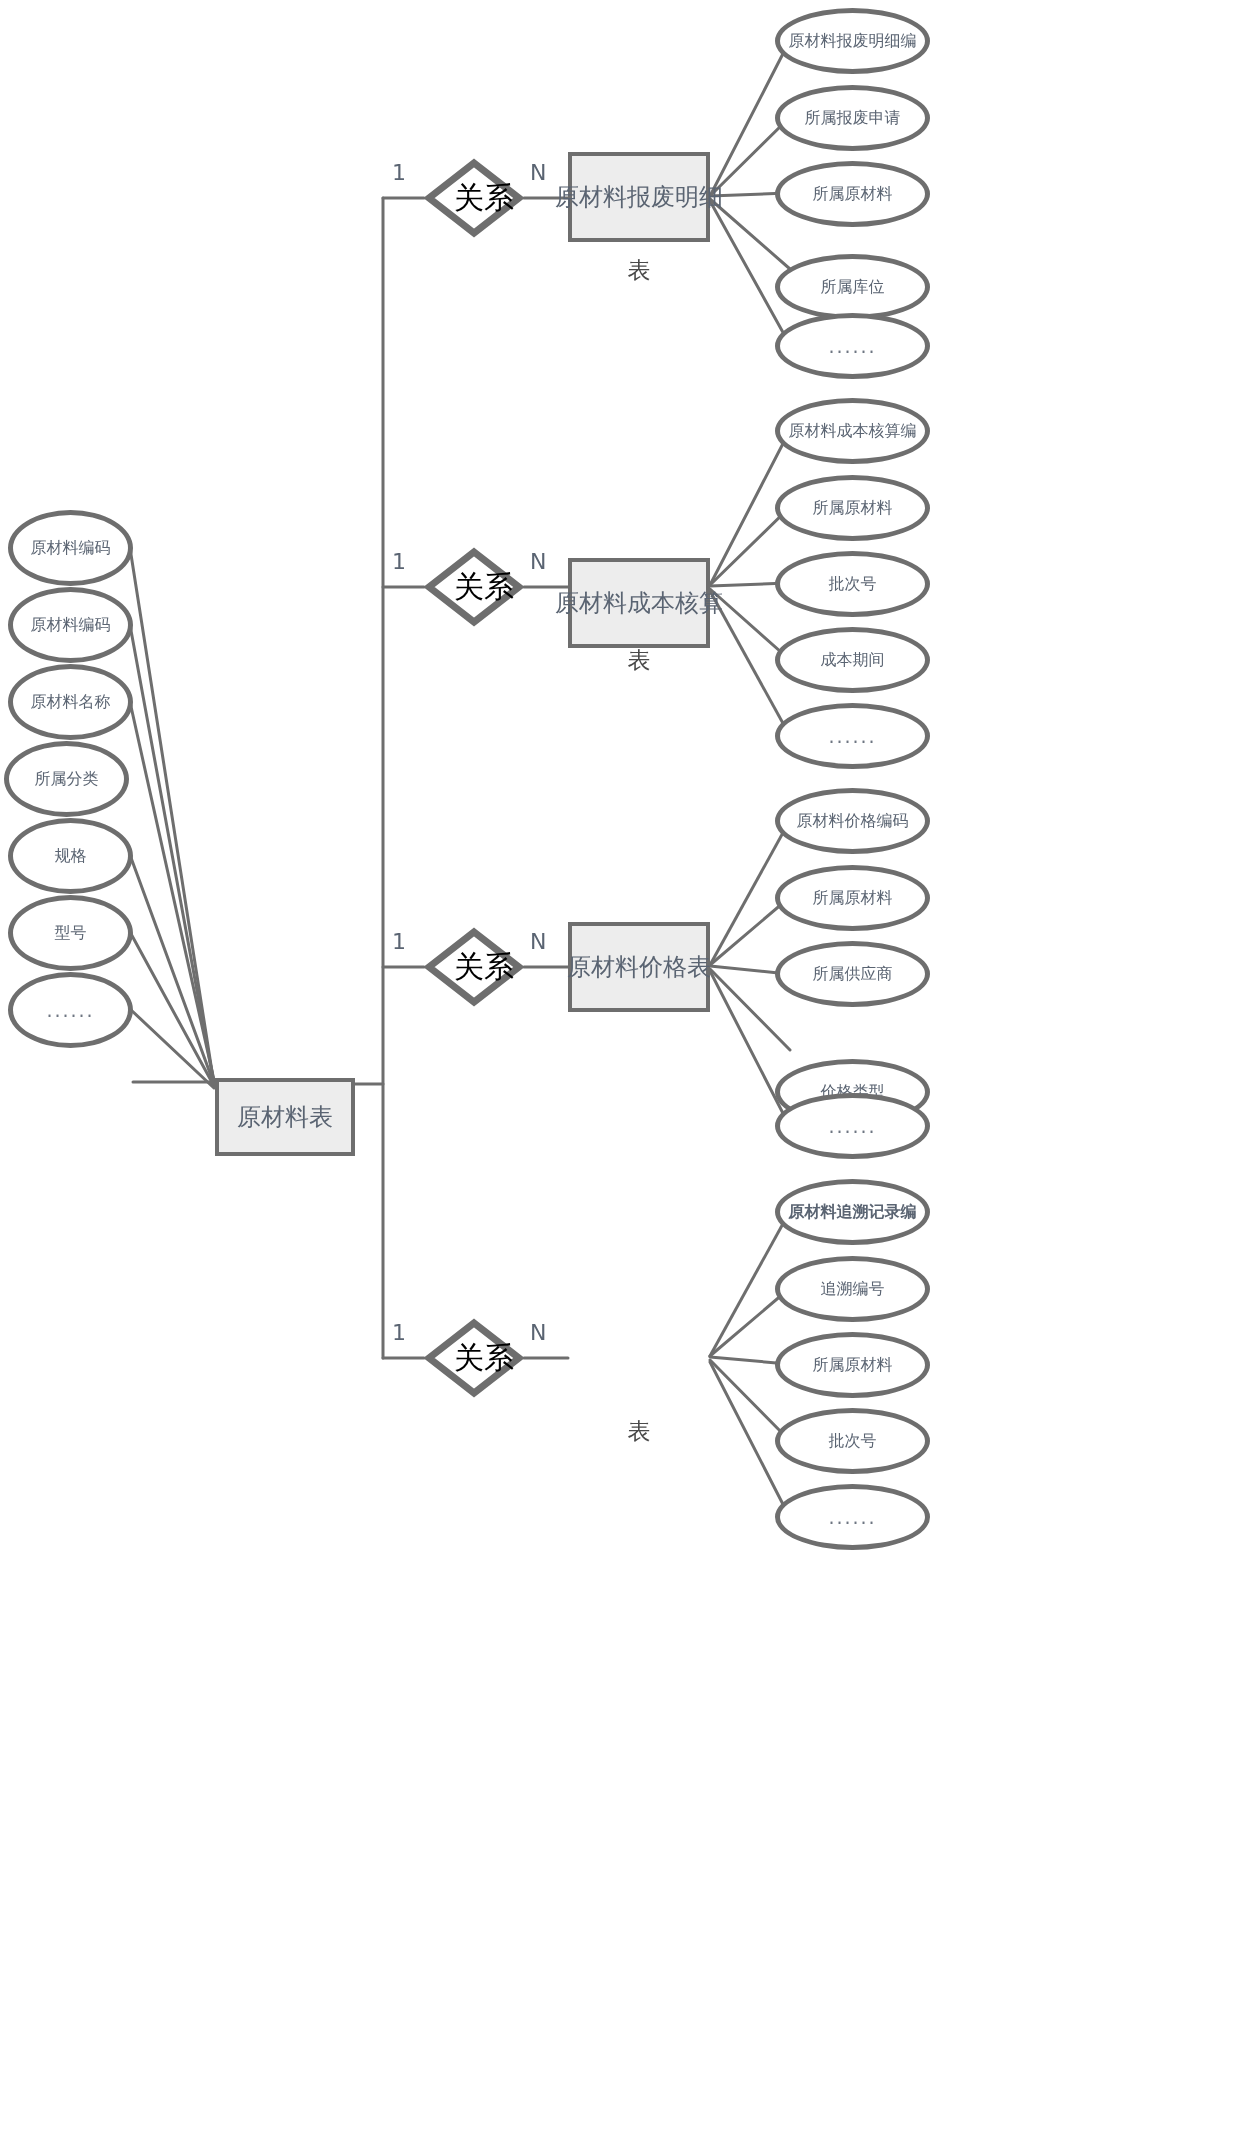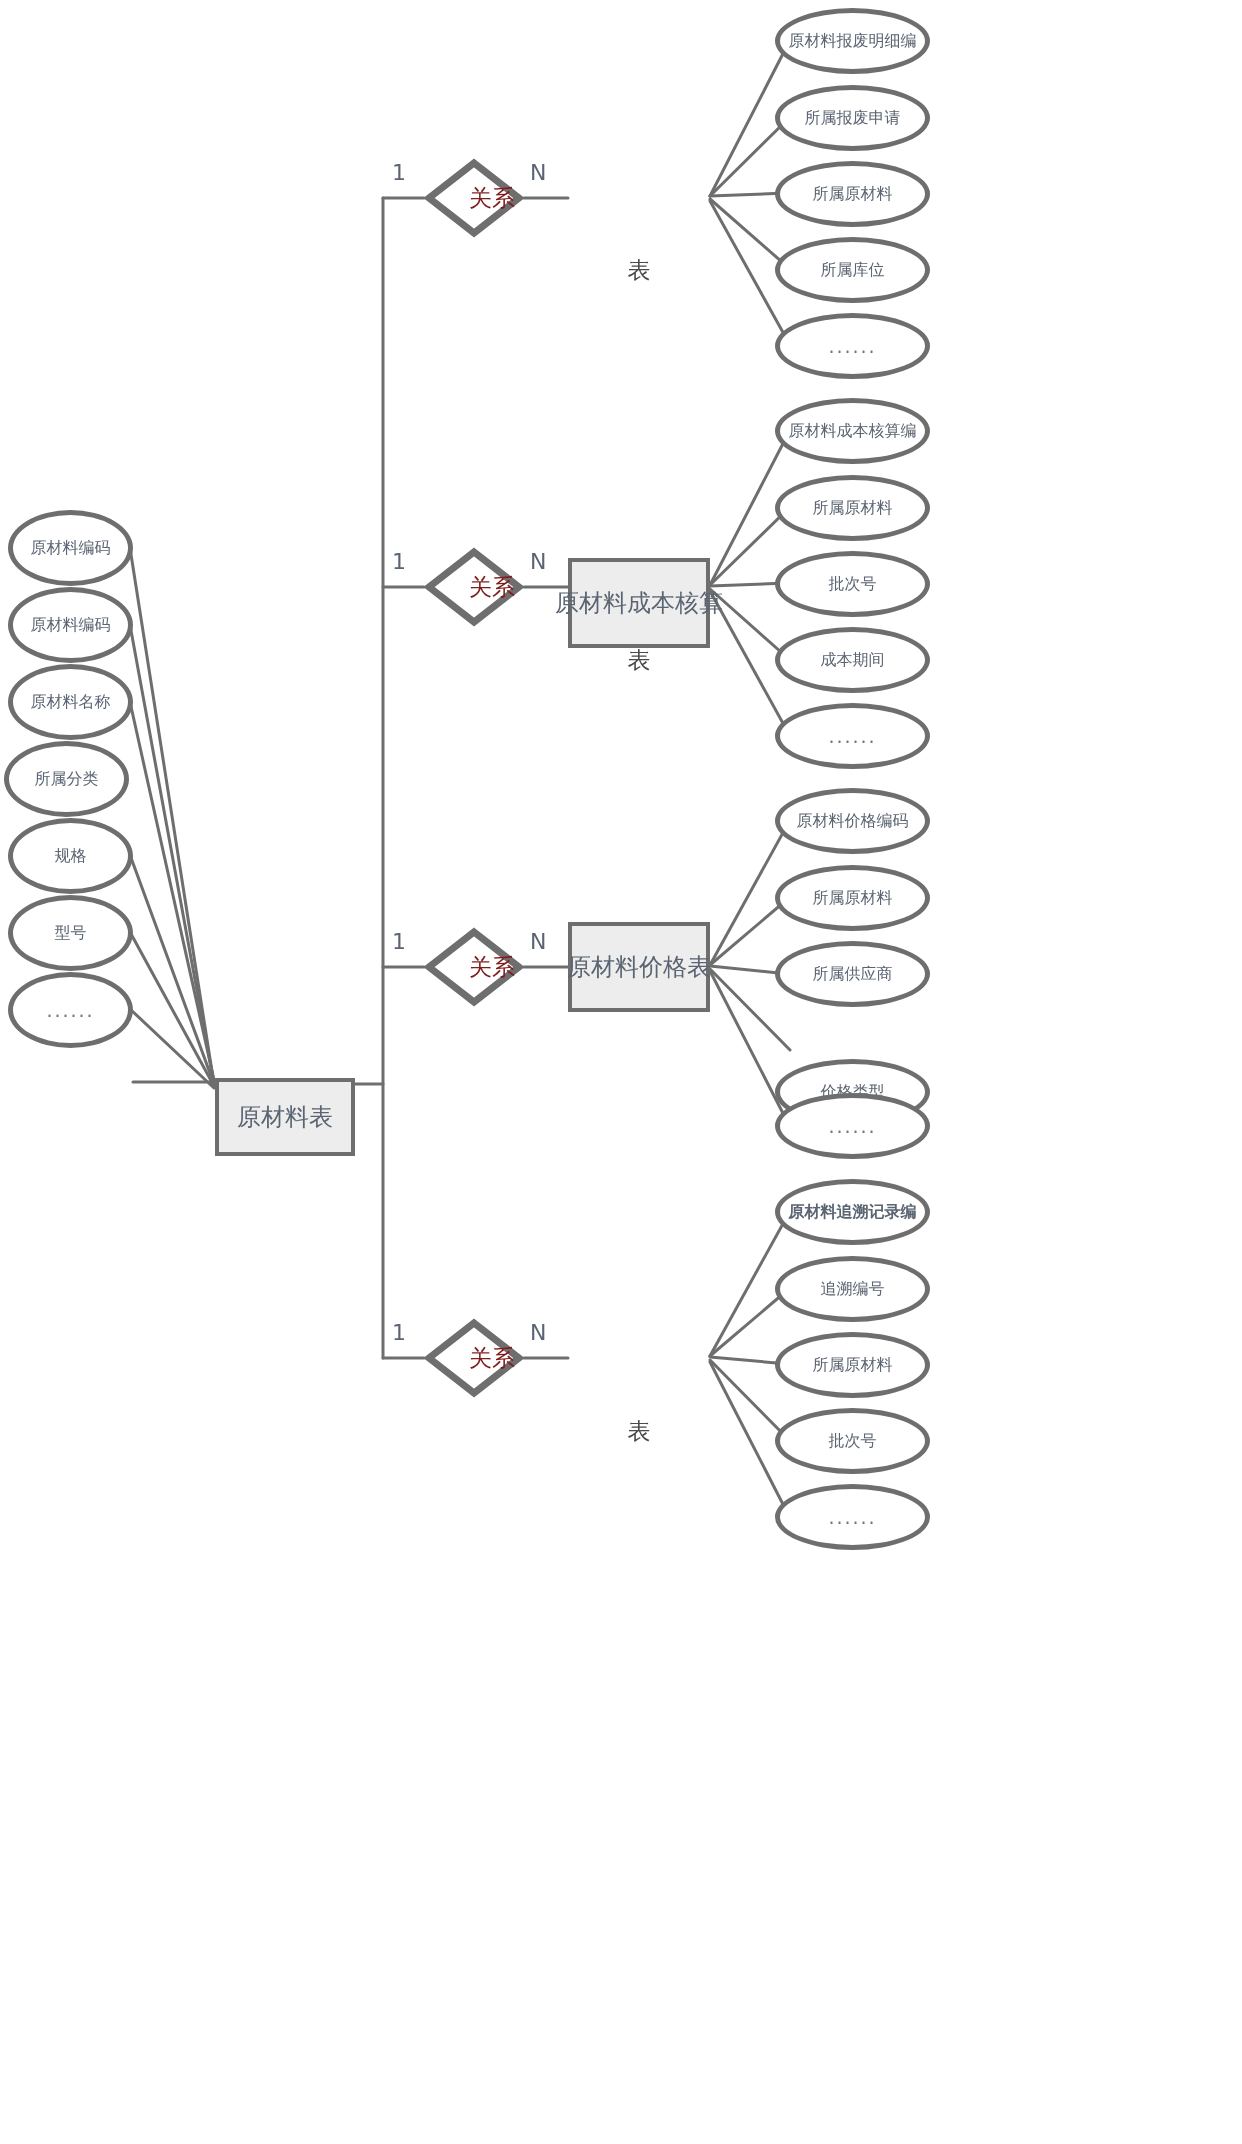--- a/index.html
+++ b/index.html
@@ -40,23 +40,23 @@
     color:#4a4a4a;
     font-size:23px;
     text-align:center;
     white-space:nowrap;
   }
 
   
   .rel-wrap{position:absolute;}
   .rel-wrap .dia{position:absolute;left:0;top:0;}
   .rel-label{
-    position:absolute;left:18px;top:0;width:100%;height:100%;
+    position:absolute;left:10px;top:0;width:100%;height:100%;
     display:flex;align-items:center;justify-content:center;
-    color:#7f1d1d;font-size:23px;white-space:nowrap;
+    color:#000000;font-size:30px;white-space:nowrap;
   }
 
   .card{
     position:absolute;color:#5a6472;font-size:22px;
     white-space:nowrap;
   }
 </style>
 </head>
 <body>
 
@@ -141,32 +141,35 @@
 
   <div class="rel-wrap" style="left:424px;top:158px;width:100px;height:80px;">
     <svg class="dia" width="100" height="80" viewBox="0 0 100 80">
       <polygon points="50,5 95,40 50,75 5,40" fill="#ffffff" stroke="#6e6e6e" stroke-width="7"></polygon>
     </svg>
     <div class="rel-label">关系</div>
   </div>
   <div class="card" style="left:392px;top:160px;">1</div>
   <div class="card" style="left:530px;top:160px;">N</div>
 
+  <div class="node entity overflow" style="left:568px;top:152px;width:142px;height:90px;">
+    <span>原材料报废明细</span>
+  </div>
   <div class="entity-sub" style="left:568px;top:255px;width:142px;">表</div>
 
   <div class="node attr" style="left:775px;top:8px;width:155px;height:66px;">
     <span>原材料报废明细编</span>
   </div>
   <div class="node attr" style="left:775px;top:85px;width:155px;height:66px;">
     <span>所属报废申请</span>
   </div>
   <div class="node attr" style="left:775px;top:161px;width:155px;height:66px;">
     <span>所属原材料</span>
   </div>
-  <div class="node attr" style="left:775px;top:237px;width:155px;height:66px;text-align:right;">
+  <div class="node attr" style="left:775px;top:254px;width:155px;height:66px;text-align:right;">
     <span>所属库位</span>
   </div>
   <div class="node attr dots" style="left:775px;top:313px;width:155px;height:66px;">
     <span>......</span>
   </div>
 
   <div class="rel-wrap" style="left:424px;top:547px;width:100px;height:80px;">
     <svg class="dia" width="100" height="80" viewBox="0 0 100 80">
       <polygon points="50,5 95,40 50,75 5,40" fill="#ffffff" stroke="#6e6e6e" stroke-width="7"></polygon>
     </svg>

